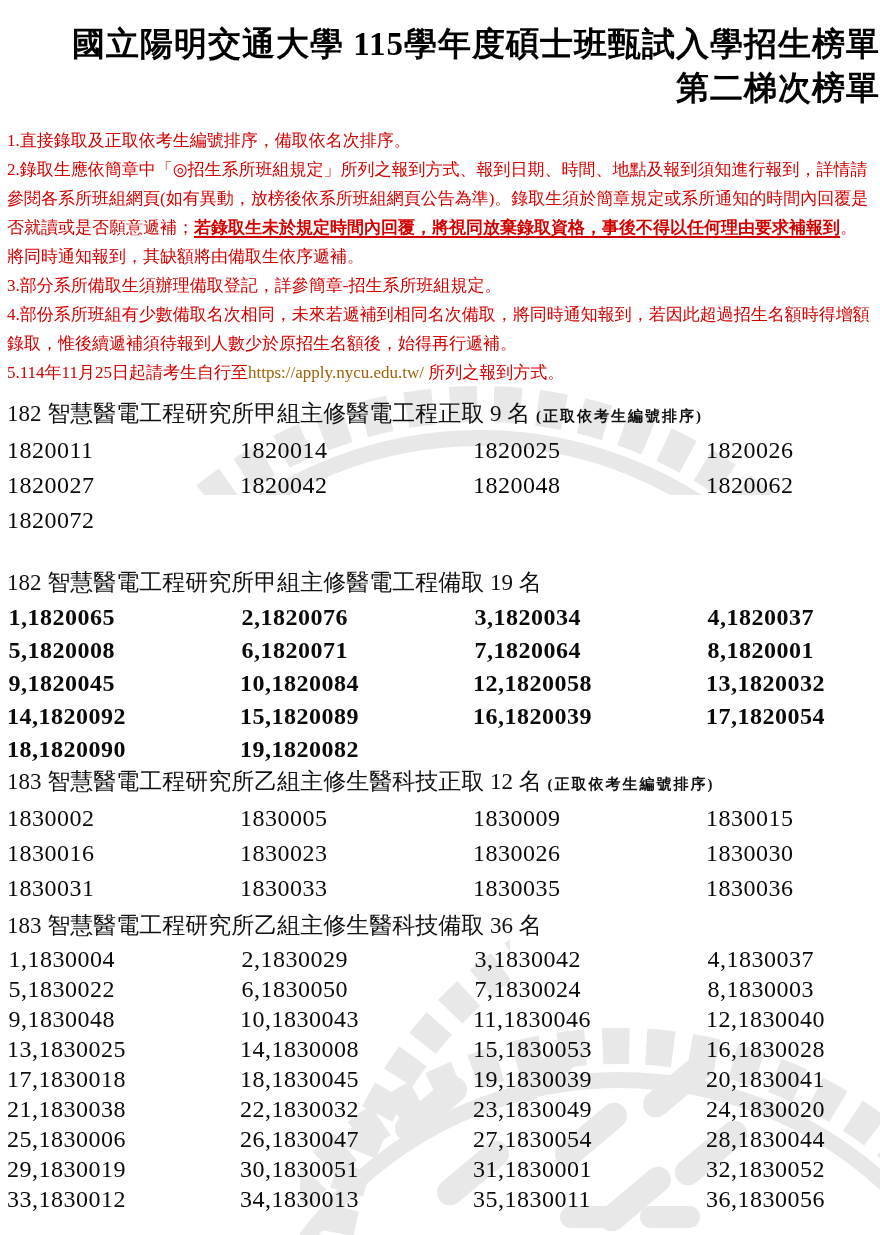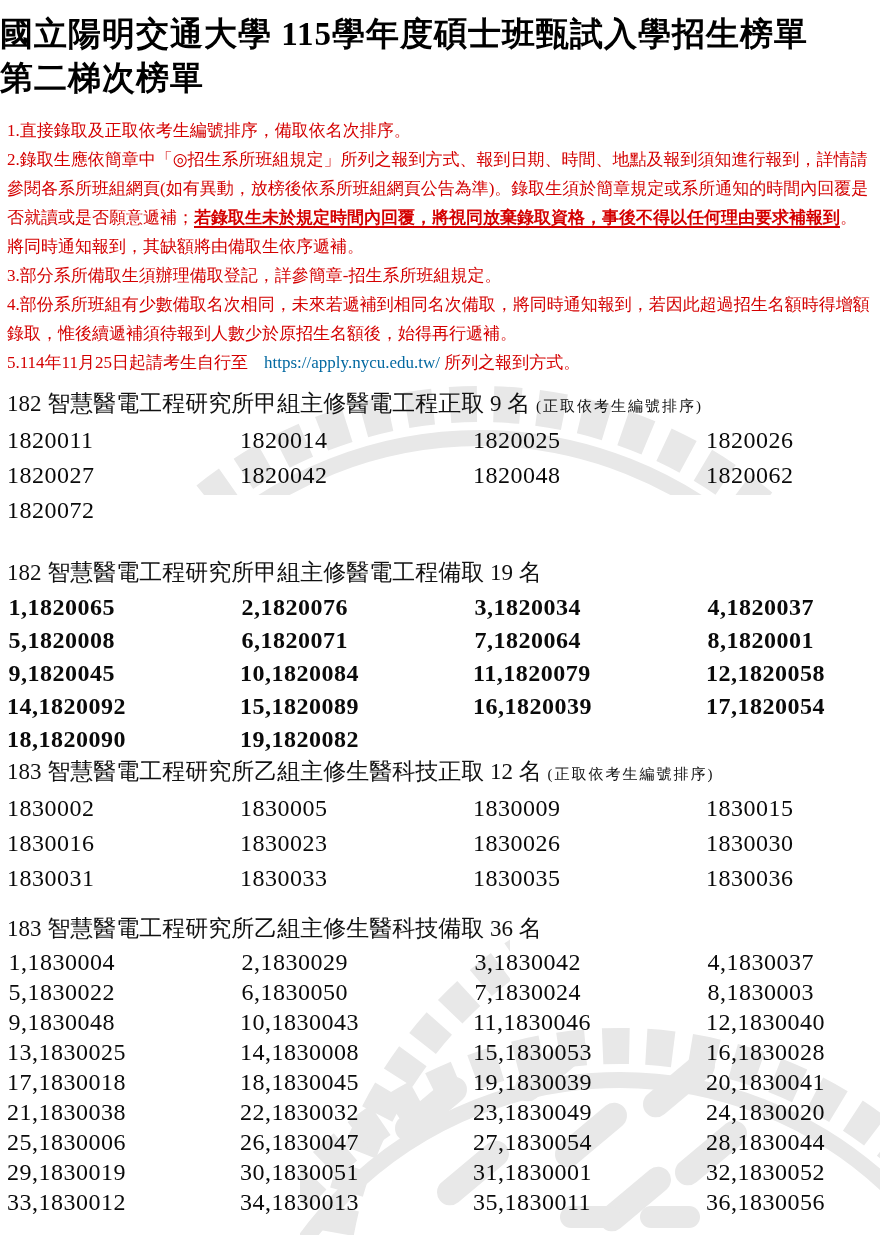--- a/index.html
+++ b/index.html
@@ -9,38 +9,38 @@
     font-family:"Liberation Serif","DejaVu Serif",serif;
     color:#000;
     position:relative;
     overflow:hidden;
   }
   .page{position:absolute;inset:0;}
   .watermark{position:absolute;inset:0;z-index:0;pointer-events:none;}
   .content{position:relative;z-index:1;}
 
   
-  .title{padding-top:12px;text-align:left;font-weight:bold;
+  .title{padding-top:22px;text-align:right;font-weight:bold;
          font-size:33px;line-height:44px;letter-spacing:1px;}
 
   
   .notes{margin:16px 7px 0 7px;color:#d40000;font-size:17px;line-height:29px;}
   .notes p{margin:0;}
   .notes .em{font-weight:bold;text-decoration:underline;
              text-decoration-thickness:1.5px;text-underline-offset:3px;}
-  .notes a.lnk{color:#0369a1;text-decoration:none;margin-left:16px;}
+  .notes a.lnk{color:#a16207;text-decoration:none;}
 
   
   #sections{margin:0 7px;}
   .section{margin-top:12px;}
   .section:nth-child(2){margin-top:28px;}
   .section:nth-child(3){margin-top:0px;}
-  .section:nth-child(4){margin-top:16px;}
+  .section:nth-child(4){margin-top:3px;}
   .sec-header{font-size:23px;line-height:30px;margin-bottom:4px;color:#111;}
-  .sec-note{font-size:15px;letter-spacing:2px;color:#111;}
+  .sec-note{font-size:15px;letter-spacing:2px;color:#111;font-weight:bold;}
   .num-grid{display:grid;grid-template-columns:233px 233px 233px 167px;}
   .cell{height:35px;font-size:24px;line-height:30px;color:#0a0a0a;
         letter-spacing:0.5px;white-space:nowrap;}
   .section:nth-child(2) .cell{height:33px;font-weight:bold;}
   .section:nth-child(4) .cell{height:30px;line-height:28px;}
   .wl{display:inline-block;width:108px;text-align:right;}
 </style>
 </head>
 <body>
 
@@ -119,22 +119,22 @@
             <div class="cell"><span class="wl">1,1820065</span></div>
             <div class="cell"><span class="wl">2,1820076</span></div>
             <div class="cell"><span class="wl">3,1820034</span></div>
             <div class="cell"><span class="wl">4,1820037</span></div>
             <div class="cell"><span class="wl">5,1820008</span></div>
             <div class="cell"><span class="wl">6,1820071</span></div>
             <div class="cell"><span class="wl">7,1820064</span></div>
             <div class="cell"><span class="wl">8,1820001</span></div>
             <div class="cell"><span class="wl">9,1820045</span></div>
             <div class="cell"><span class="wl">10,1820084</span></div>
-            <div class="cell"><span class="wl">11,1820079</span></div>
             <div class="cell"><span class="wl">12,1820058</span></div>
+            <div class="cell"><span class="wl">13,1820032</span></div>
             <div class="cell"><span class="wl">14,1820092</span></div>
             <div class="cell"><span class="wl">15,1820089</span></div>
             <div class="cell"><span class="wl">16,1820039</span></div>
             <div class="cell"><span class="wl">17,1820054</span></div>
             <div class="cell"><span class="wl">18,1820090</span></div>
             <div class="cell"><span class="wl">19,1820082</span></div>
           </div>
         </div>
         <div class="section">
           <div class="sec-header"><span>183 智慧醫電工程研究所乙組主修生醫科技正取 12 名</span><span class="sec-note"> (正取依考生編號排序)</span></div>

